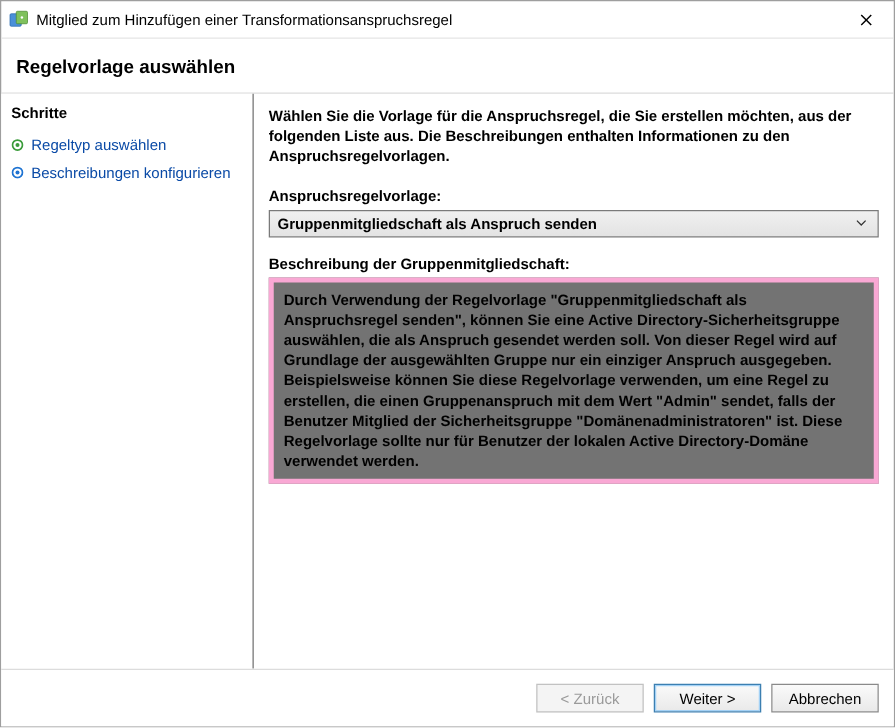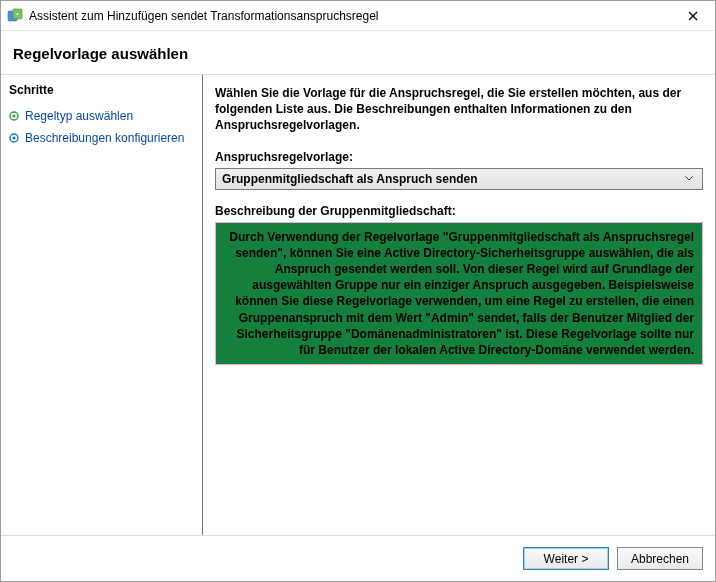--- a/index.html
+++ b/index.html
@@ -116,28 +116,27 @@
     font-size: 12px;
     margin-bottom: 14px;
   }
   .dropdown .dd-arrow {
     position: absolute;
     right: 4px; top: 0; bottom: 0;
     width: 18px;
     display: flex; align-items:center; justify-content:center;
   }
   .desc-box {
-    border: 1px solid #f9a8d4;
-    background: #15803d;
+    border: 4px solid #f9a8d4;
+    background: #737373;
     padding: 6px 8px;
     font-size: 12px;
     line-height: 1.35;
     color: #000;
     min-height: 110px;
-    text-align: right;
   }
 
   .footer {
     height: 46px;
     border-top: 1px solid #dcdcdc;
     display: flex;
     align-items: center;
     justify-content: flex-end;
     gap: 8px;
     padding: 0 12px;
@@ -172,21 +171,21 @@
 <div class="window">
 
   <div class="titlebar">
     <span class="icon">
       <svg width="16" height="16" viewBox="0 0 16 16">
         <rect x="1" y="3" width="9" height="10" rx="1" fill="#4a90d9" stroke="#2b6cb0" stroke-width="0.6"></rect>
         <rect x="6" y="1" width="9" height="10" rx="1" fill="#7fc15c" stroke="#4e8b33" stroke-width="0.6"></rect>
         <circle cx="10.5" cy="6" r="1" fill="#fff"></circle>
       </svg>
     </span>
-    <span class="title">Assistent zum Hinzufügen sendet Transformationsanspruchsregel</span>
+    <span class="title">Mitglied zum Hinzufügen einer Transformationsanspruchsregel</span>
     <div class="close">
       <svg width="10" height="10" viewBox="0 0 10 10">
         <line x1="1" y1="1" x2="9" y2="9" stroke="#000" stroke-width="1.2"></line>
         <line x1="9" y1="1" x2="1" y2="9" stroke="#000" stroke-width="1.2"></line>
       </svg>
     </div>
   </div>
 
   <div class="header">
     <h1>Regelvorlage auswählen</h1>
@@ -233,20 +232,23 @@
 
       <div class="field-label">Beschreibung der Gruppenmitgliedschaft:</div>
       <div class="desc-box">
         <span>Durch Verwendung der Regelvorlage "Gruppenmitgliedschaft als Anspruchsregel senden", können Sie eine Active Directory-Sicherheitsgruppe auswählen, die als Anspruch gesendet werden soll. Von dieser Regel wird auf Grundlage der ausgewählten Gruppe nur ein einziger Anspruch ausgegeben. Beispielsweise können Sie diese Regelvorlage verwenden, um eine Regel zu erstellen, die einen Gruppenanspruch mit dem Wert "Admin" sendet, falls der Benutzer Mitglied der Sicherheitsgruppe "Domänenadministratoren" ist.  Diese Regelvorlage sollte nur für Benutzer der lokalen Active Directory-Domäne verwendet werden.</span>
       </div>
     </div>
 
   </div>
 
   <div class="footer">
+    <div class="btn disabled">
+      <span>&lt; Zurück</span>
+    </div>
     <div class="btn default">
       <span>Weiter &gt;</span>
     </div>
     <div class="btn">
       <span>Abbrechen</span>
     </div>
   </div>
 
 </div>
 

